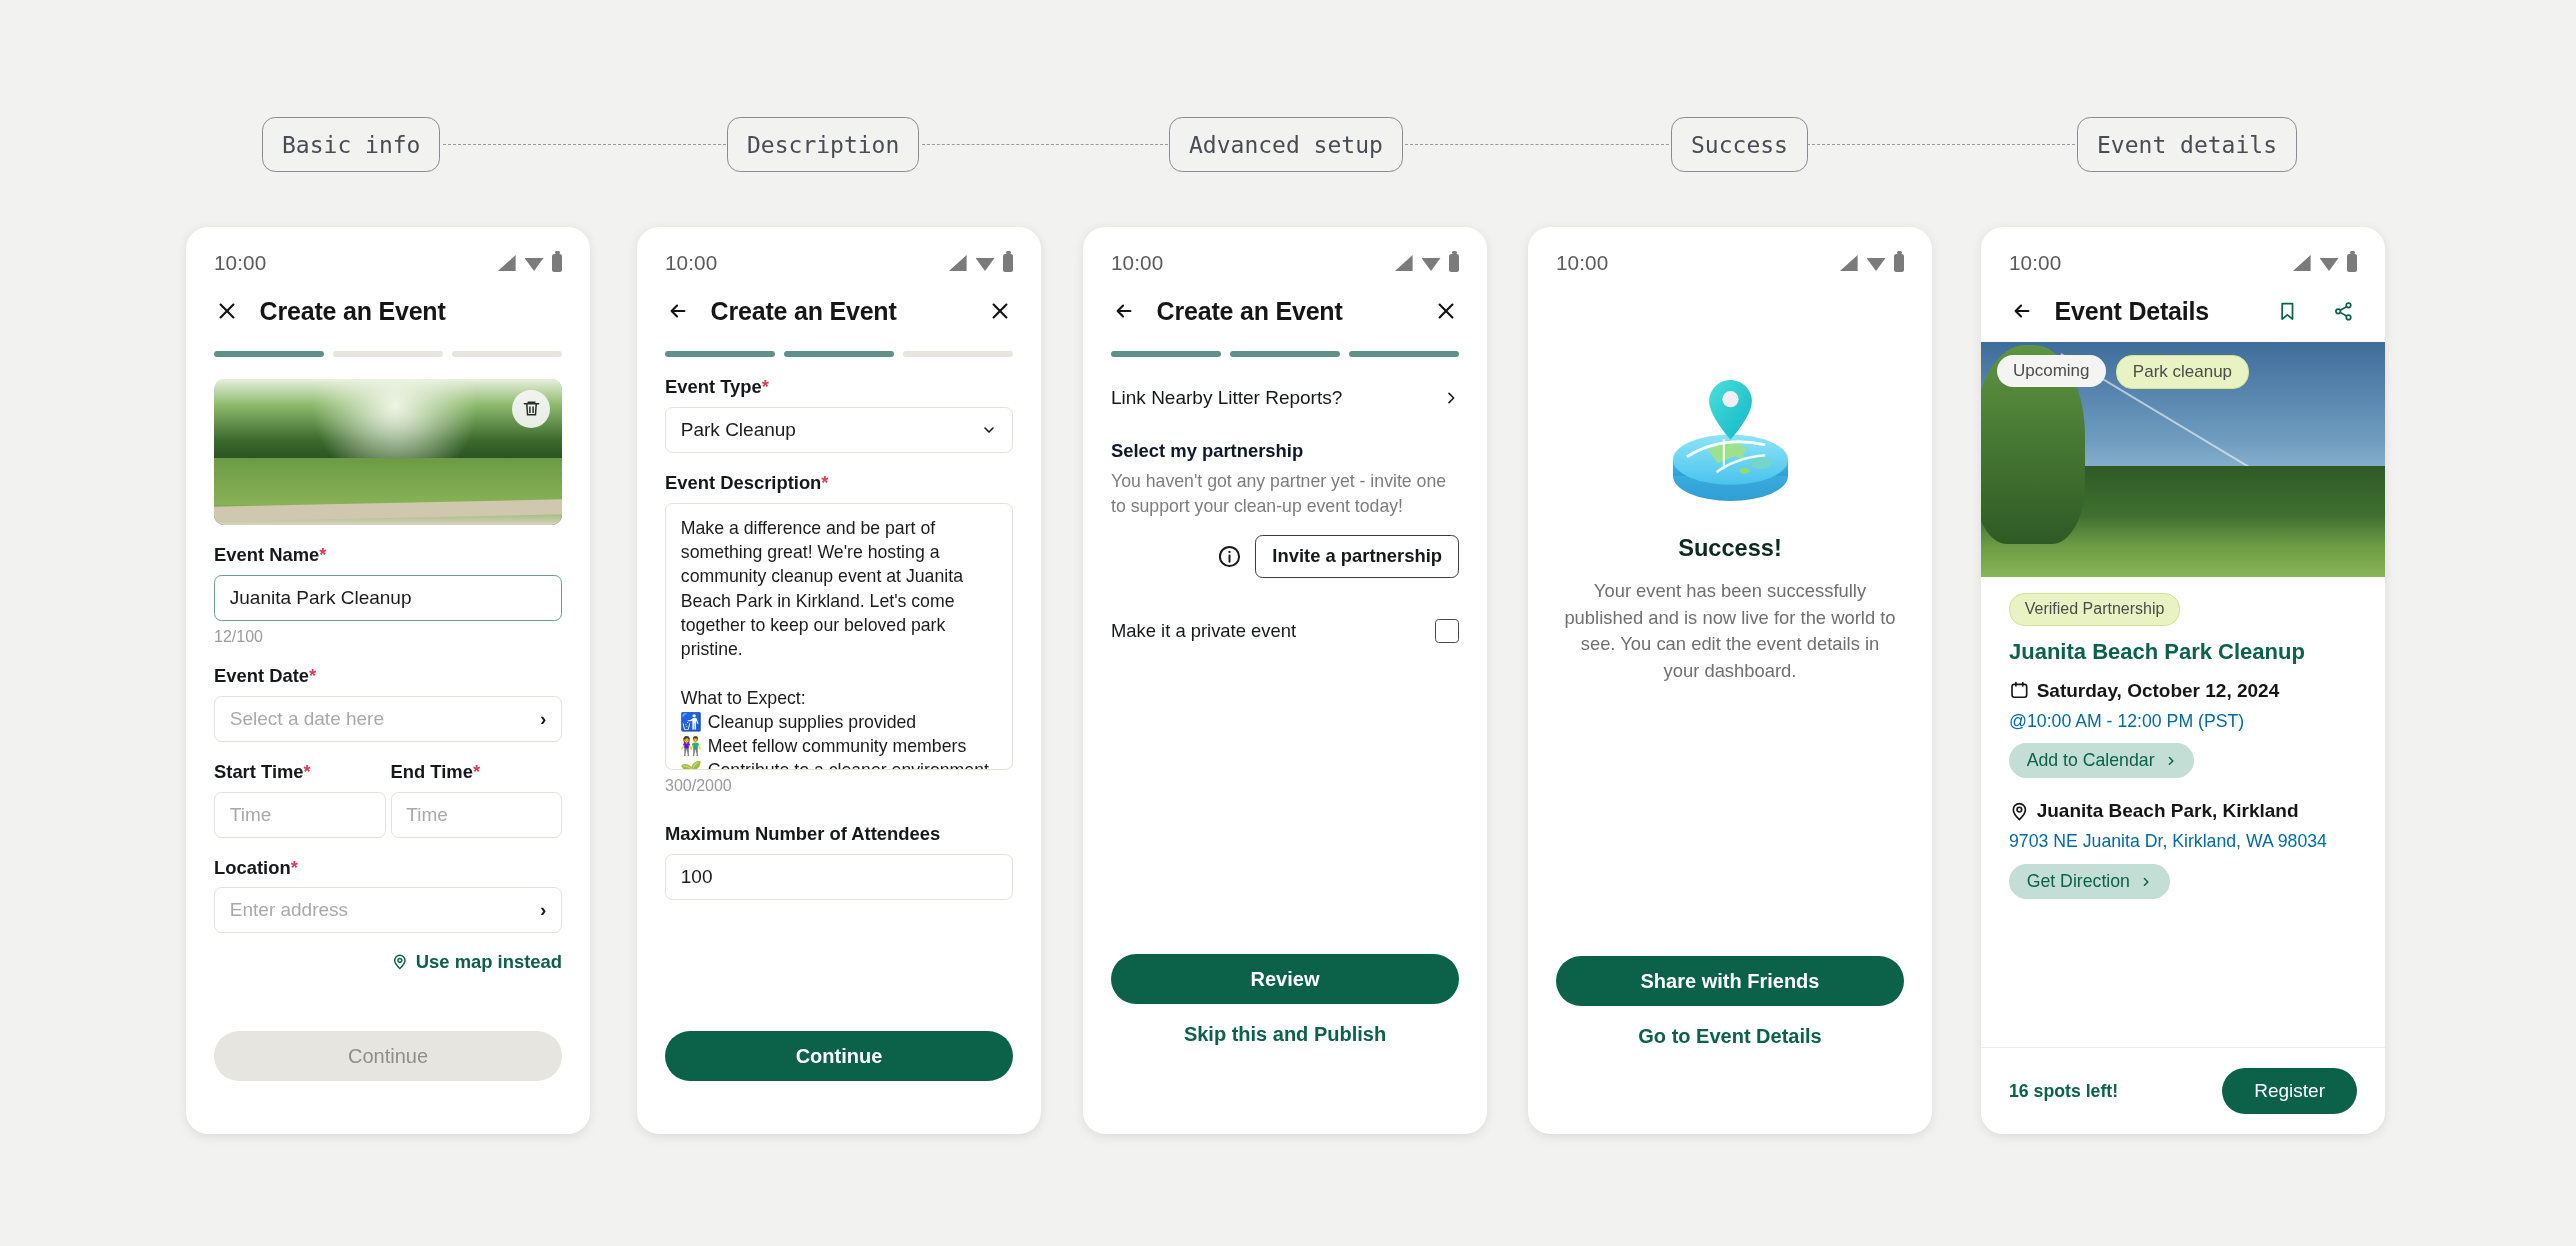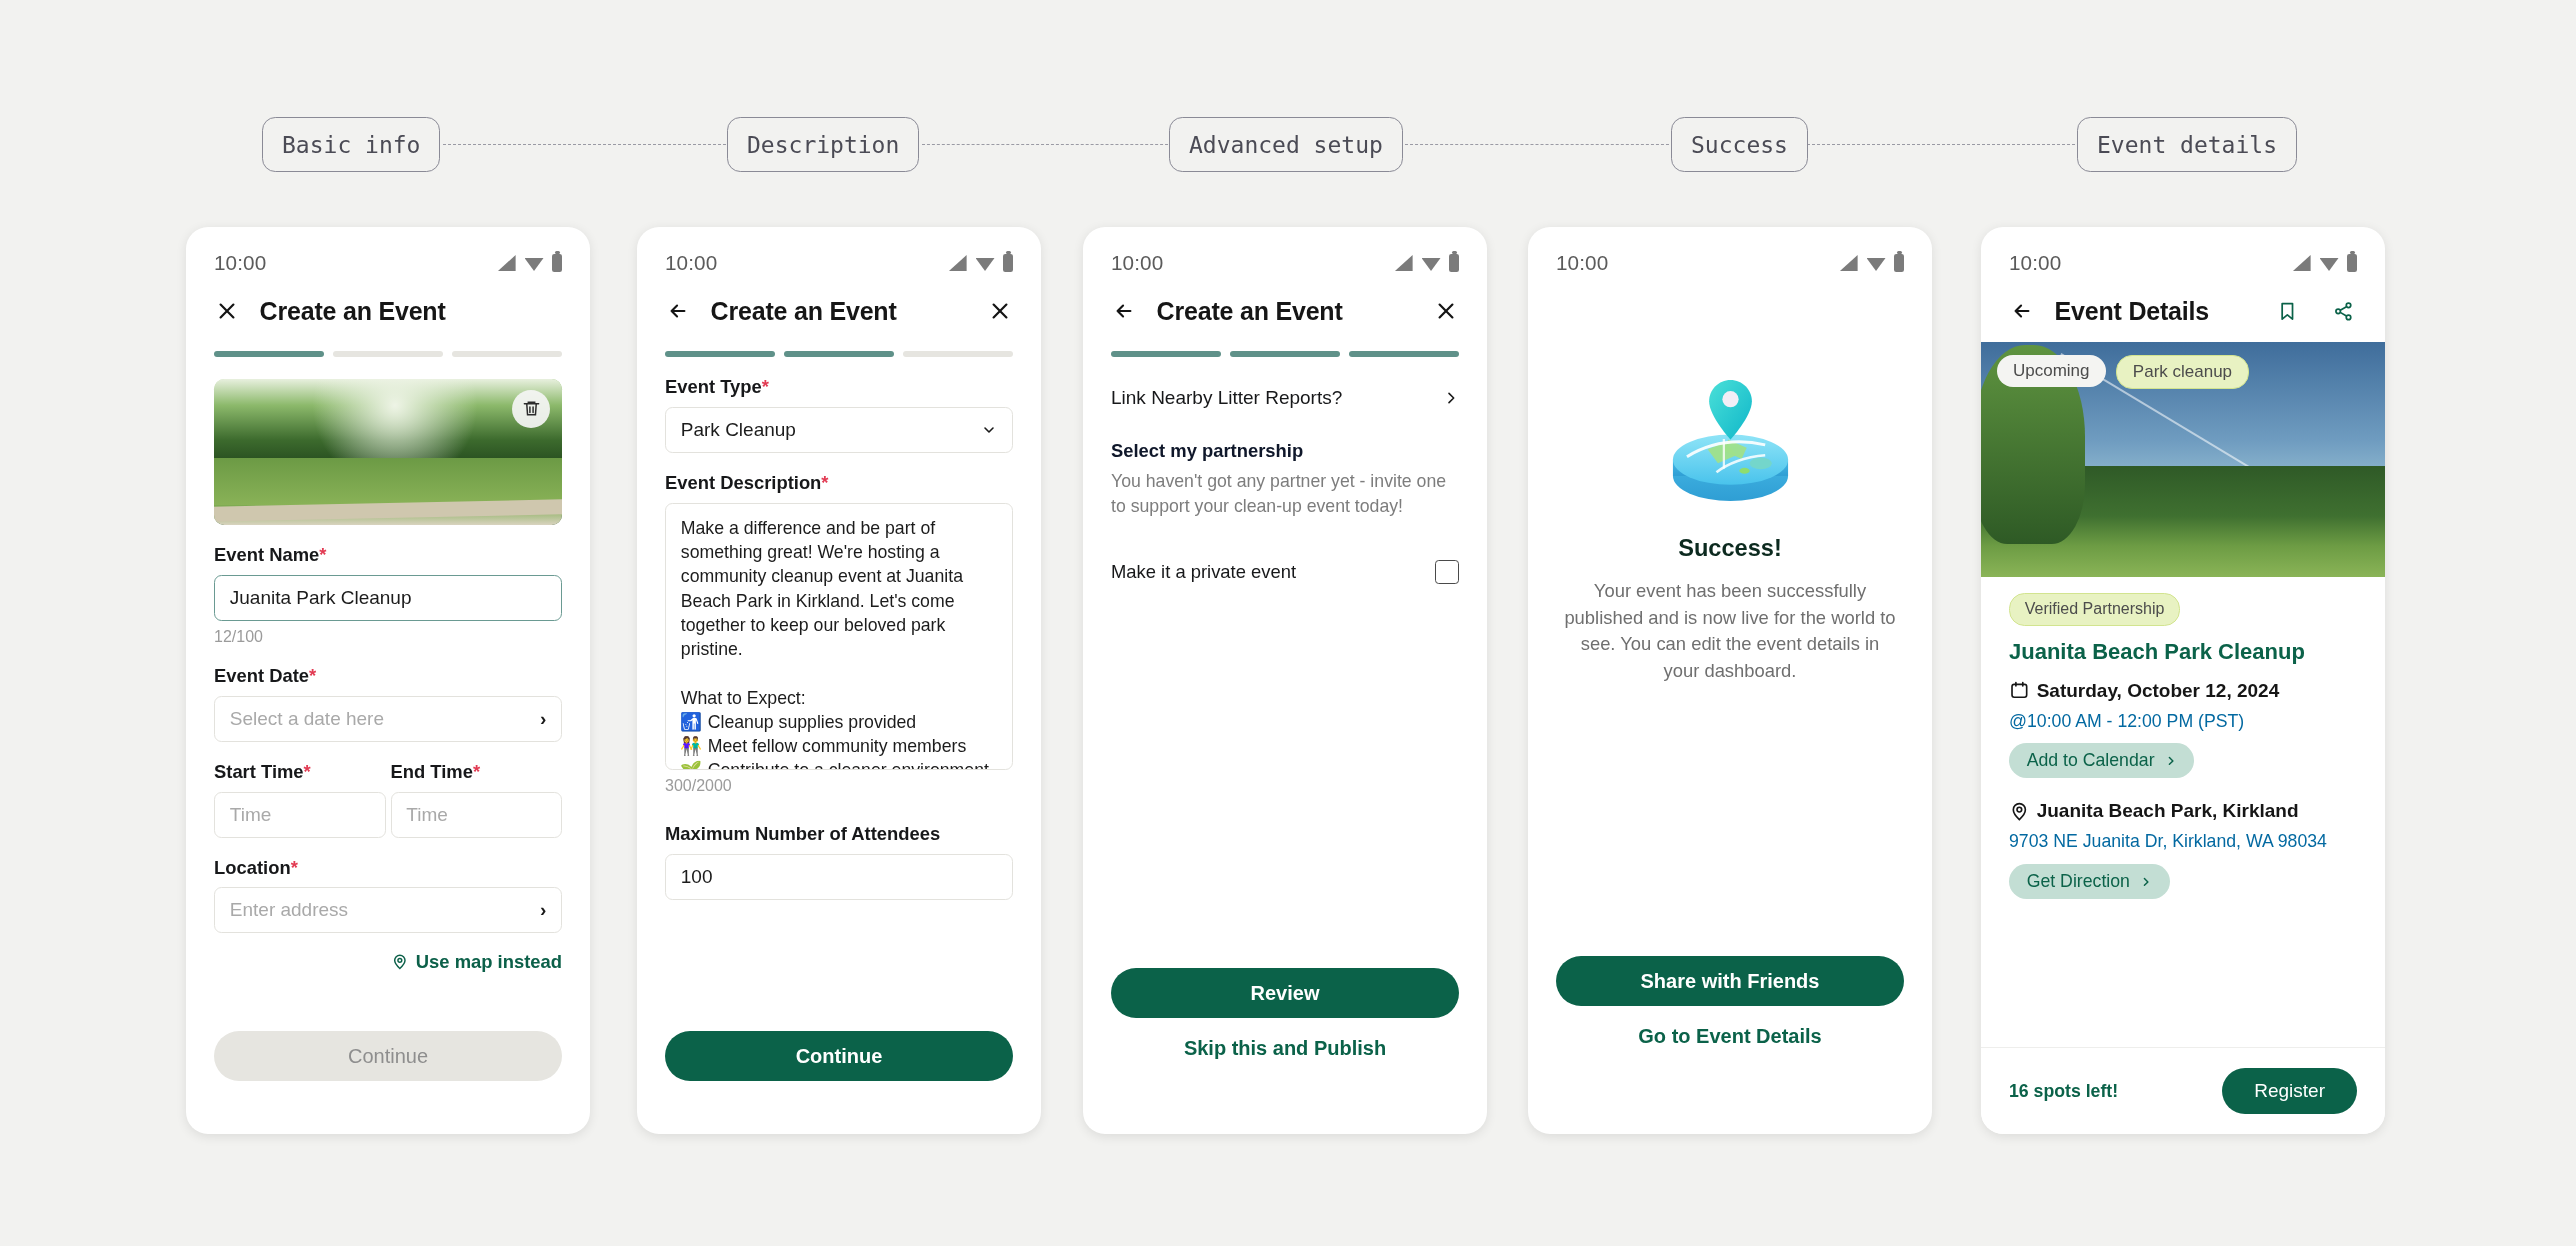--- a/index.html
+++ b/index.html
@@ -393,28 +393,38 @@
       <div class="linkrow">
         <span>Link Nearby Litter Reports?</span>
         <svg width="16" height="16" viewBox="0 0 24 24" fill="none" stroke="#1a1a1a" stroke-width="2.4" stroke-linecap="round" stroke-linejoin="round">
             <path d="M9 5l7 7-7 7"></path>
           </svg>
       </div>
 
       <div class="sectitle">Select my partnership</div>
       <div class="sechelp">You haven't got any partner yet - invite one to support your clean-up event today!</div>
 
+      <div class="inviterow">
+        <svg width="25" height="25" viewBox="0 0 24 24" fill="none" stroke="#1a1a1a" stroke-width="1.9">
+            <circle cx="12" cy="12" r="9.2"></circle>
+            <path d="M12 11v6" stroke-linecap="round"></path>
+            <circle cx="12" cy="7.6" r="1.1" fill="#1a1a1a" stroke="none"></circle>
+          </svg>
+        <div class="outlinebtn">
+            <span>Invite a partnership</span>
+          </div>
+      </div>
 
       <div class="checkrow">
         <span>Make it a private event</span>
         <span class="checkbox"></span>
       </div>
     </div>
 
-    <div class="btnwrap" style="bottom:74px;">
+    <div class="btnwrap" style="bottom:88px;">
       <div class="btn primary">
           <span>Review</span>
         </div>
       <div class="textlink"><span>Skip this and Publish</span></div>
     </div>
   </div>
 
   <div class="phone p4">
     <div class="statusbar">
       <span class="clock">10:00</span>

